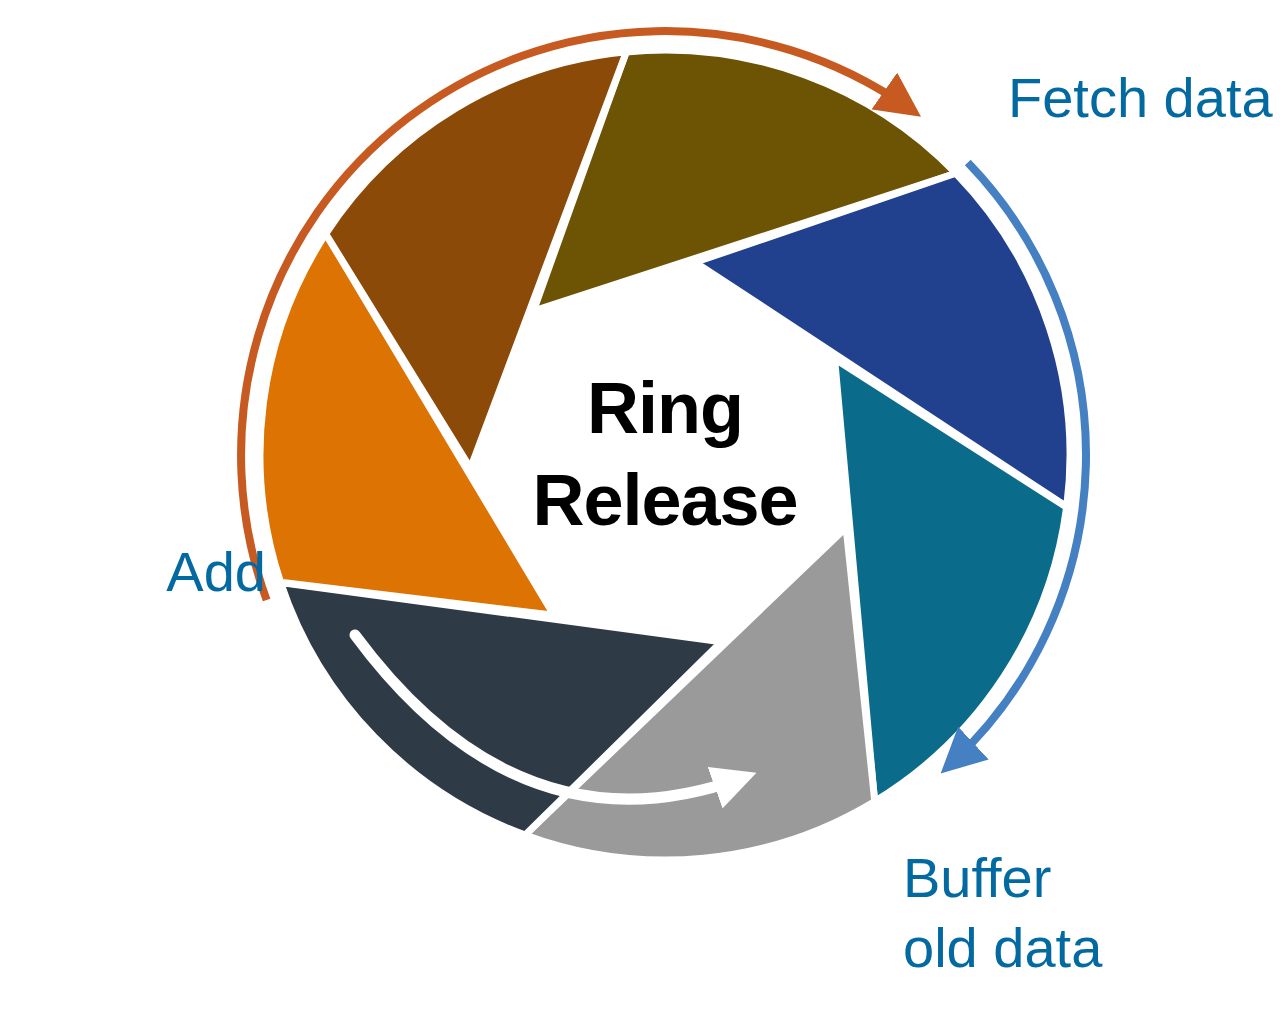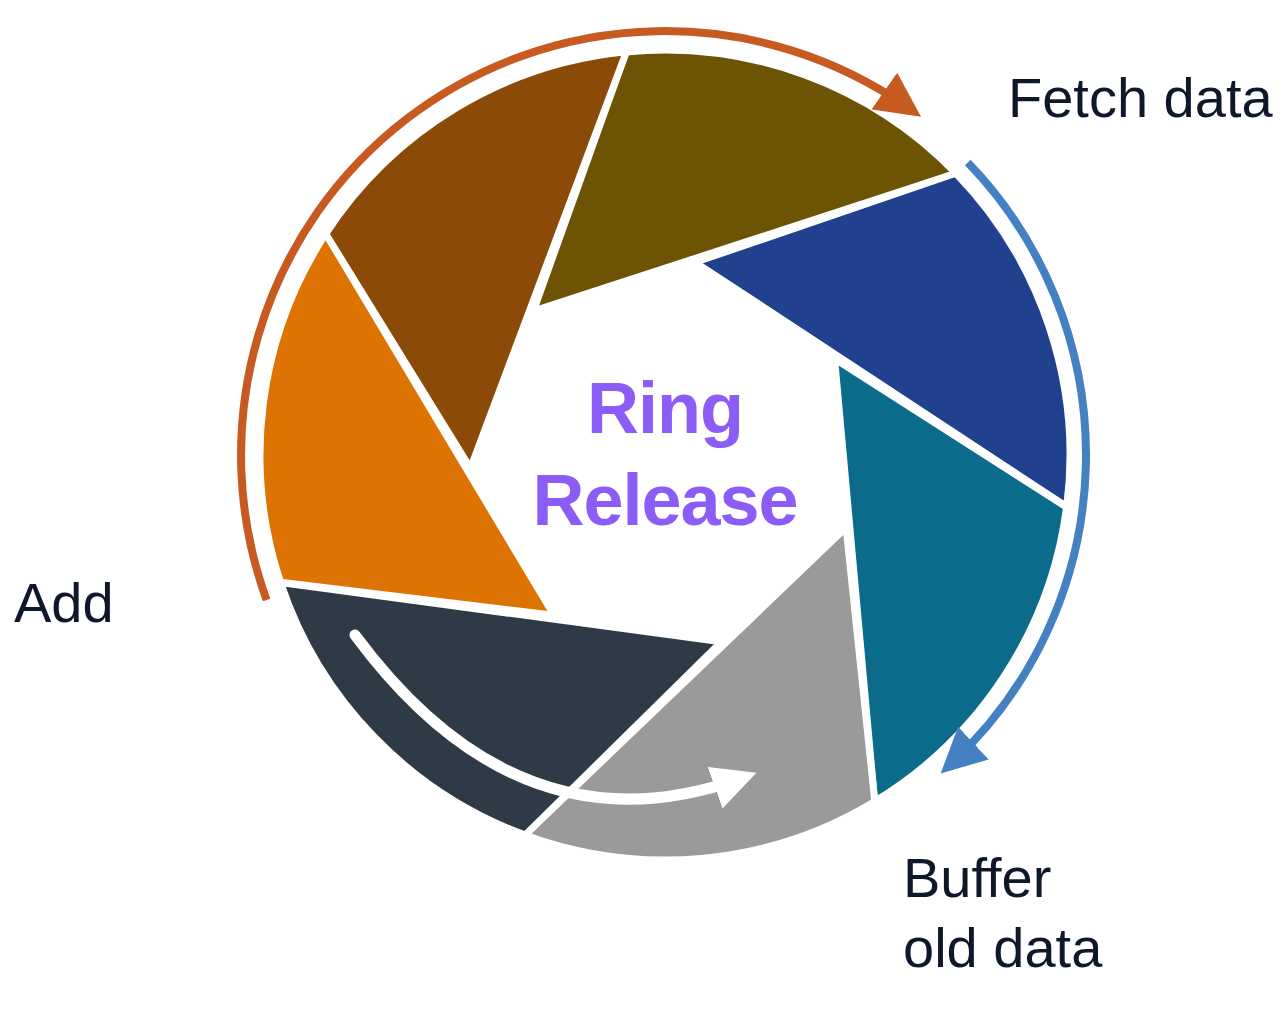--- a/index.html
+++ b/index.html
@@ -6,36 +6,36 @@
   .stage{
     position:relative;
     width:1288px;height:1010px;
     background:#ffffff;
     font-family:"Liberation Sans","DejaVu Sans",sans-serif;
     overflow:hidden;
   }
   .stage svg{position:absolute;left:0;top:0;}
   .label{
     position:absolute;
-    color:#0f172a;
+    color:#0369a1;
     font-size:56px;
     line-height:70px;
     white-space:nowrap;
   }
   .label-fetch{left:1008px;top:63px;}
-  .label-add{left:14px;top:568px;width:252px;text-align:left;}
+  .label-add{left:14px;top:537px;width:252px;text-align:right;}
   .label-release{left:903px;top:843px;text-align:left;}
   .center-label{
     position:absolute;
     left:465px;top:362px;width:400px;
     text-align:center;
     font-weight:bold;
     font-size:72px;
     line-height:92px;
-    color:#8b5cf6;
+    color:#000000;
     letter-spacing:-1px;
   }
 </style>
 </head>
 <body>
 
 <div class="stage">
 
   <svg id="aperture" width="1288" height="1010" viewBox="0 0 1288 1010">
       <defs>

